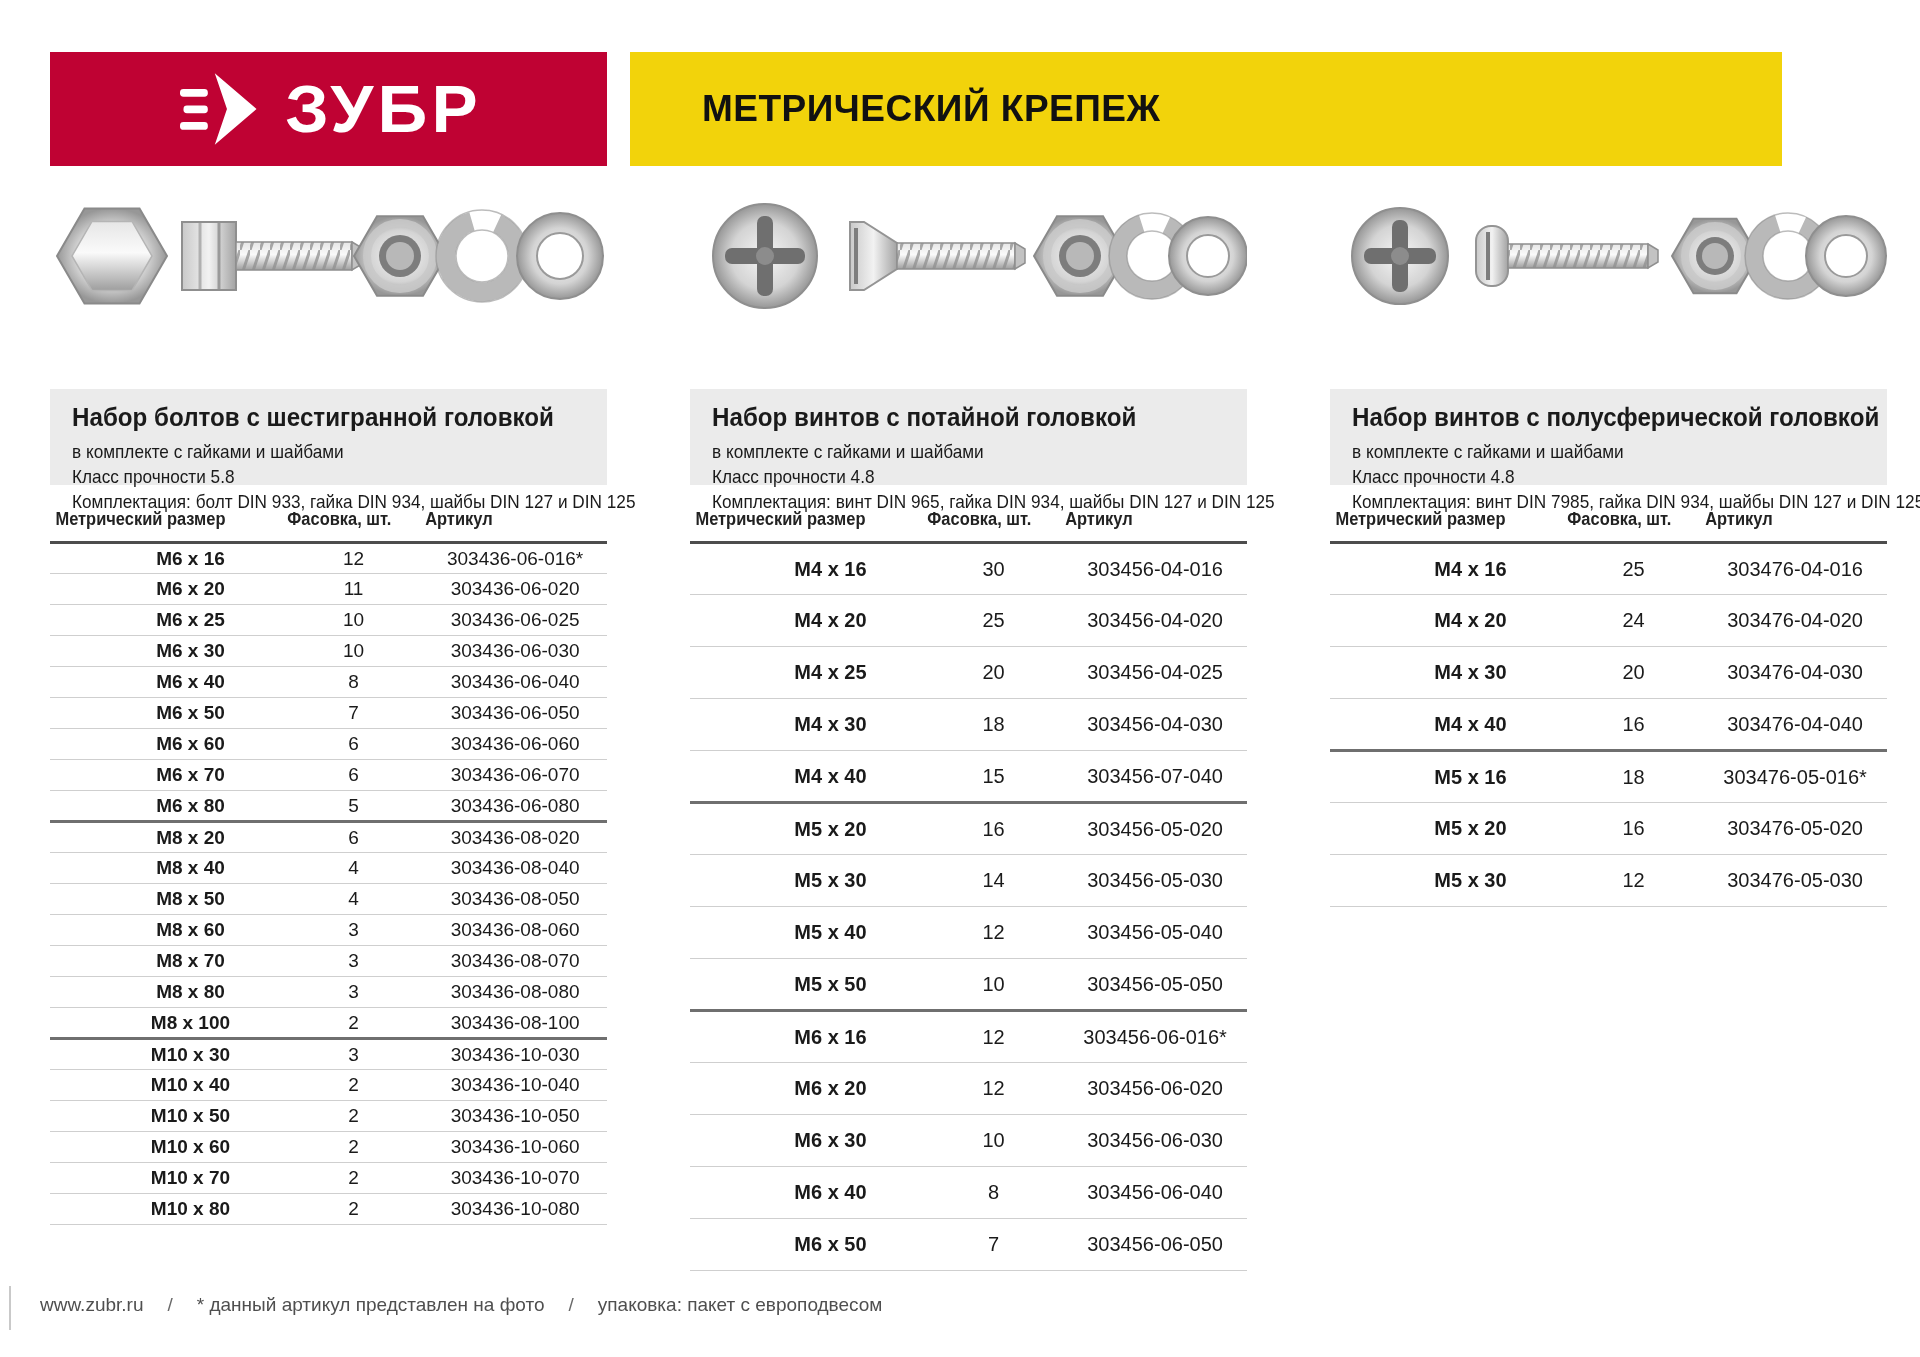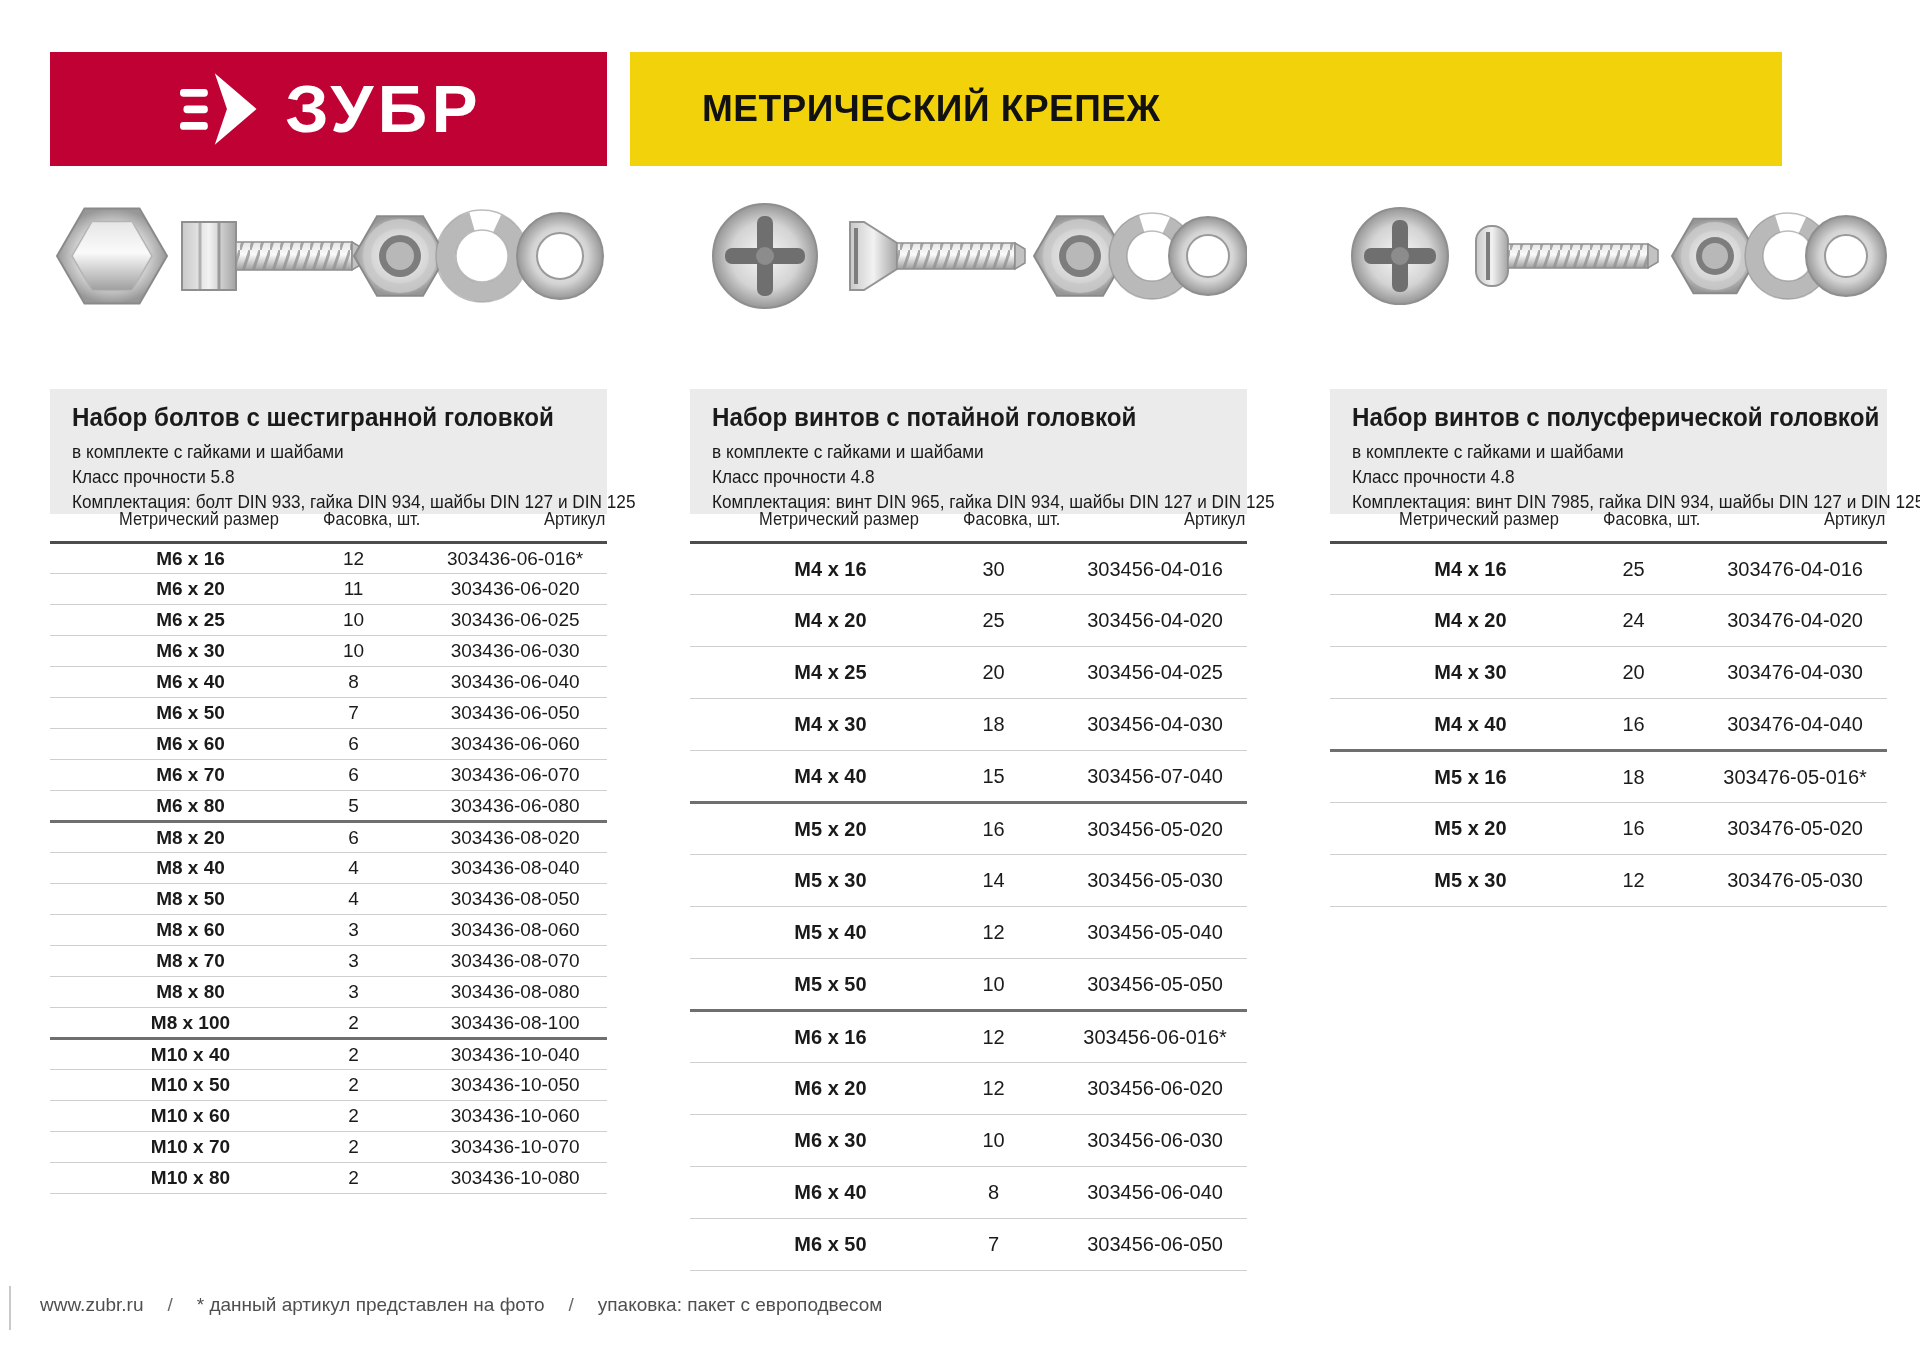--- a/index.html
+++ b/index.html
@@ -20,31 +20,31 @@
     display:flex;align-items:center;justify-content:center;gap:30px;}
   .brand-text{color:#fff;font-weight:bold;font-size:66px;letter-spacing:4px;line-height:1;transform:scaleX(1.05);transform-origin:50% 50%;}
   .title-box{position:absolute;left:630px;top:52px;width:1152px;height:114px;background:var(--yellow);display:flex;align-items:center;}
   .title-box .ttl{font-weight:bold;font-size:37px;margin-left:72px;letter-spacing:.5px;color:#111;}
 
   
   .col{position:absolute;top:0;width:557px;height:1357px;}
   #col1{left:50px;} #col2{left:690px;} #col3{left:1330px;}
   .photos{position:absolute;top:190px;left:0;}
 
-  .info{position:absolute;top:389px;left:0;right:0;height:125px;background:var(--info-bg);
+  .info{position:absolute;top:389px;left:0;right:0;height:96px;background:var(--info-bg);
     padding:10px 8px 10px 22px;}
   .info .ttl{font-size:26px;font-weight:bold;margin:3px 0 7px;white-space:nowrap;
     transform:scaleX(.93);transform-origin:0 50%;}
   .info .ln{font-size:18.5px;line-height:1.34;margin:0;white-space:nowrap;
     transform:scaleX(.93);transform-origin:0 50%;}
 
   .tbl{position:absolute;top:509px;left:0;right:0;}
   table{width:100%;border-collapse:collapse;table-layout:fixed;}
   col.c-size{width:42%;} col.c-qty{width:25%;} col.c-sku{width:33%;}
-  thead th{font-weight:normal;font-size:17.5px;color:#222;padding:0 0 11px;text-align:right;
+  thead th{font-weight:bold;font-size:17.5px;color:#222;padding:0 0 11px;text-align:left;
     border-bottom:3px solid var(--rule-dark);}
   thead th span{display:inline-block;transform:scaleX(.94);white-space:nowrap;}
   tbody td{text-align:center;border-bottom:1px solid var(--rule-thin);font-size:20px;}
   .compact tbody td{height:31px;font-size:19px;}
   .roomy tbody td{height:52px;}
   tbody tr.group-end td{border-bottom:3px solid var(--rule-group);}
   td.size{font-weight:bold;padding-left:48px;}
 
   
   .footer{position:absolute;left:40px;top:1294px;display:flex;gap:24px;align-items:baseline;
@@ -220,20 +220,25 @@
               <td class="size">M8 x 80</td>
               <td class="qty">3</td>
               <td class="sku">303436-08-080</td>
             </tr>
             <tr class="group-end">
               <td class="size">M8 x 100</td>
               <td class="qty">2</td>
               <td class="sku">303436-08-100</td>
             </tr>
             <tr>
+              <td class="size">M10 x 30</td>
+              <td class="qty">3</td>
+              <td class="sku">303436-10-030</td>
+            </tr>
+            <tr>
               <td class="size">M10 x 40</td>
               <td class="qty">2</td>
               <td class="sku">303436-10-040</td>
             </tr>
             <tr>
               <td class="size">M10 x 50</td>
               <td class="qty">2</td>
               <td class="sku">303436-10-050</td>
             </tr>
             <tr>

